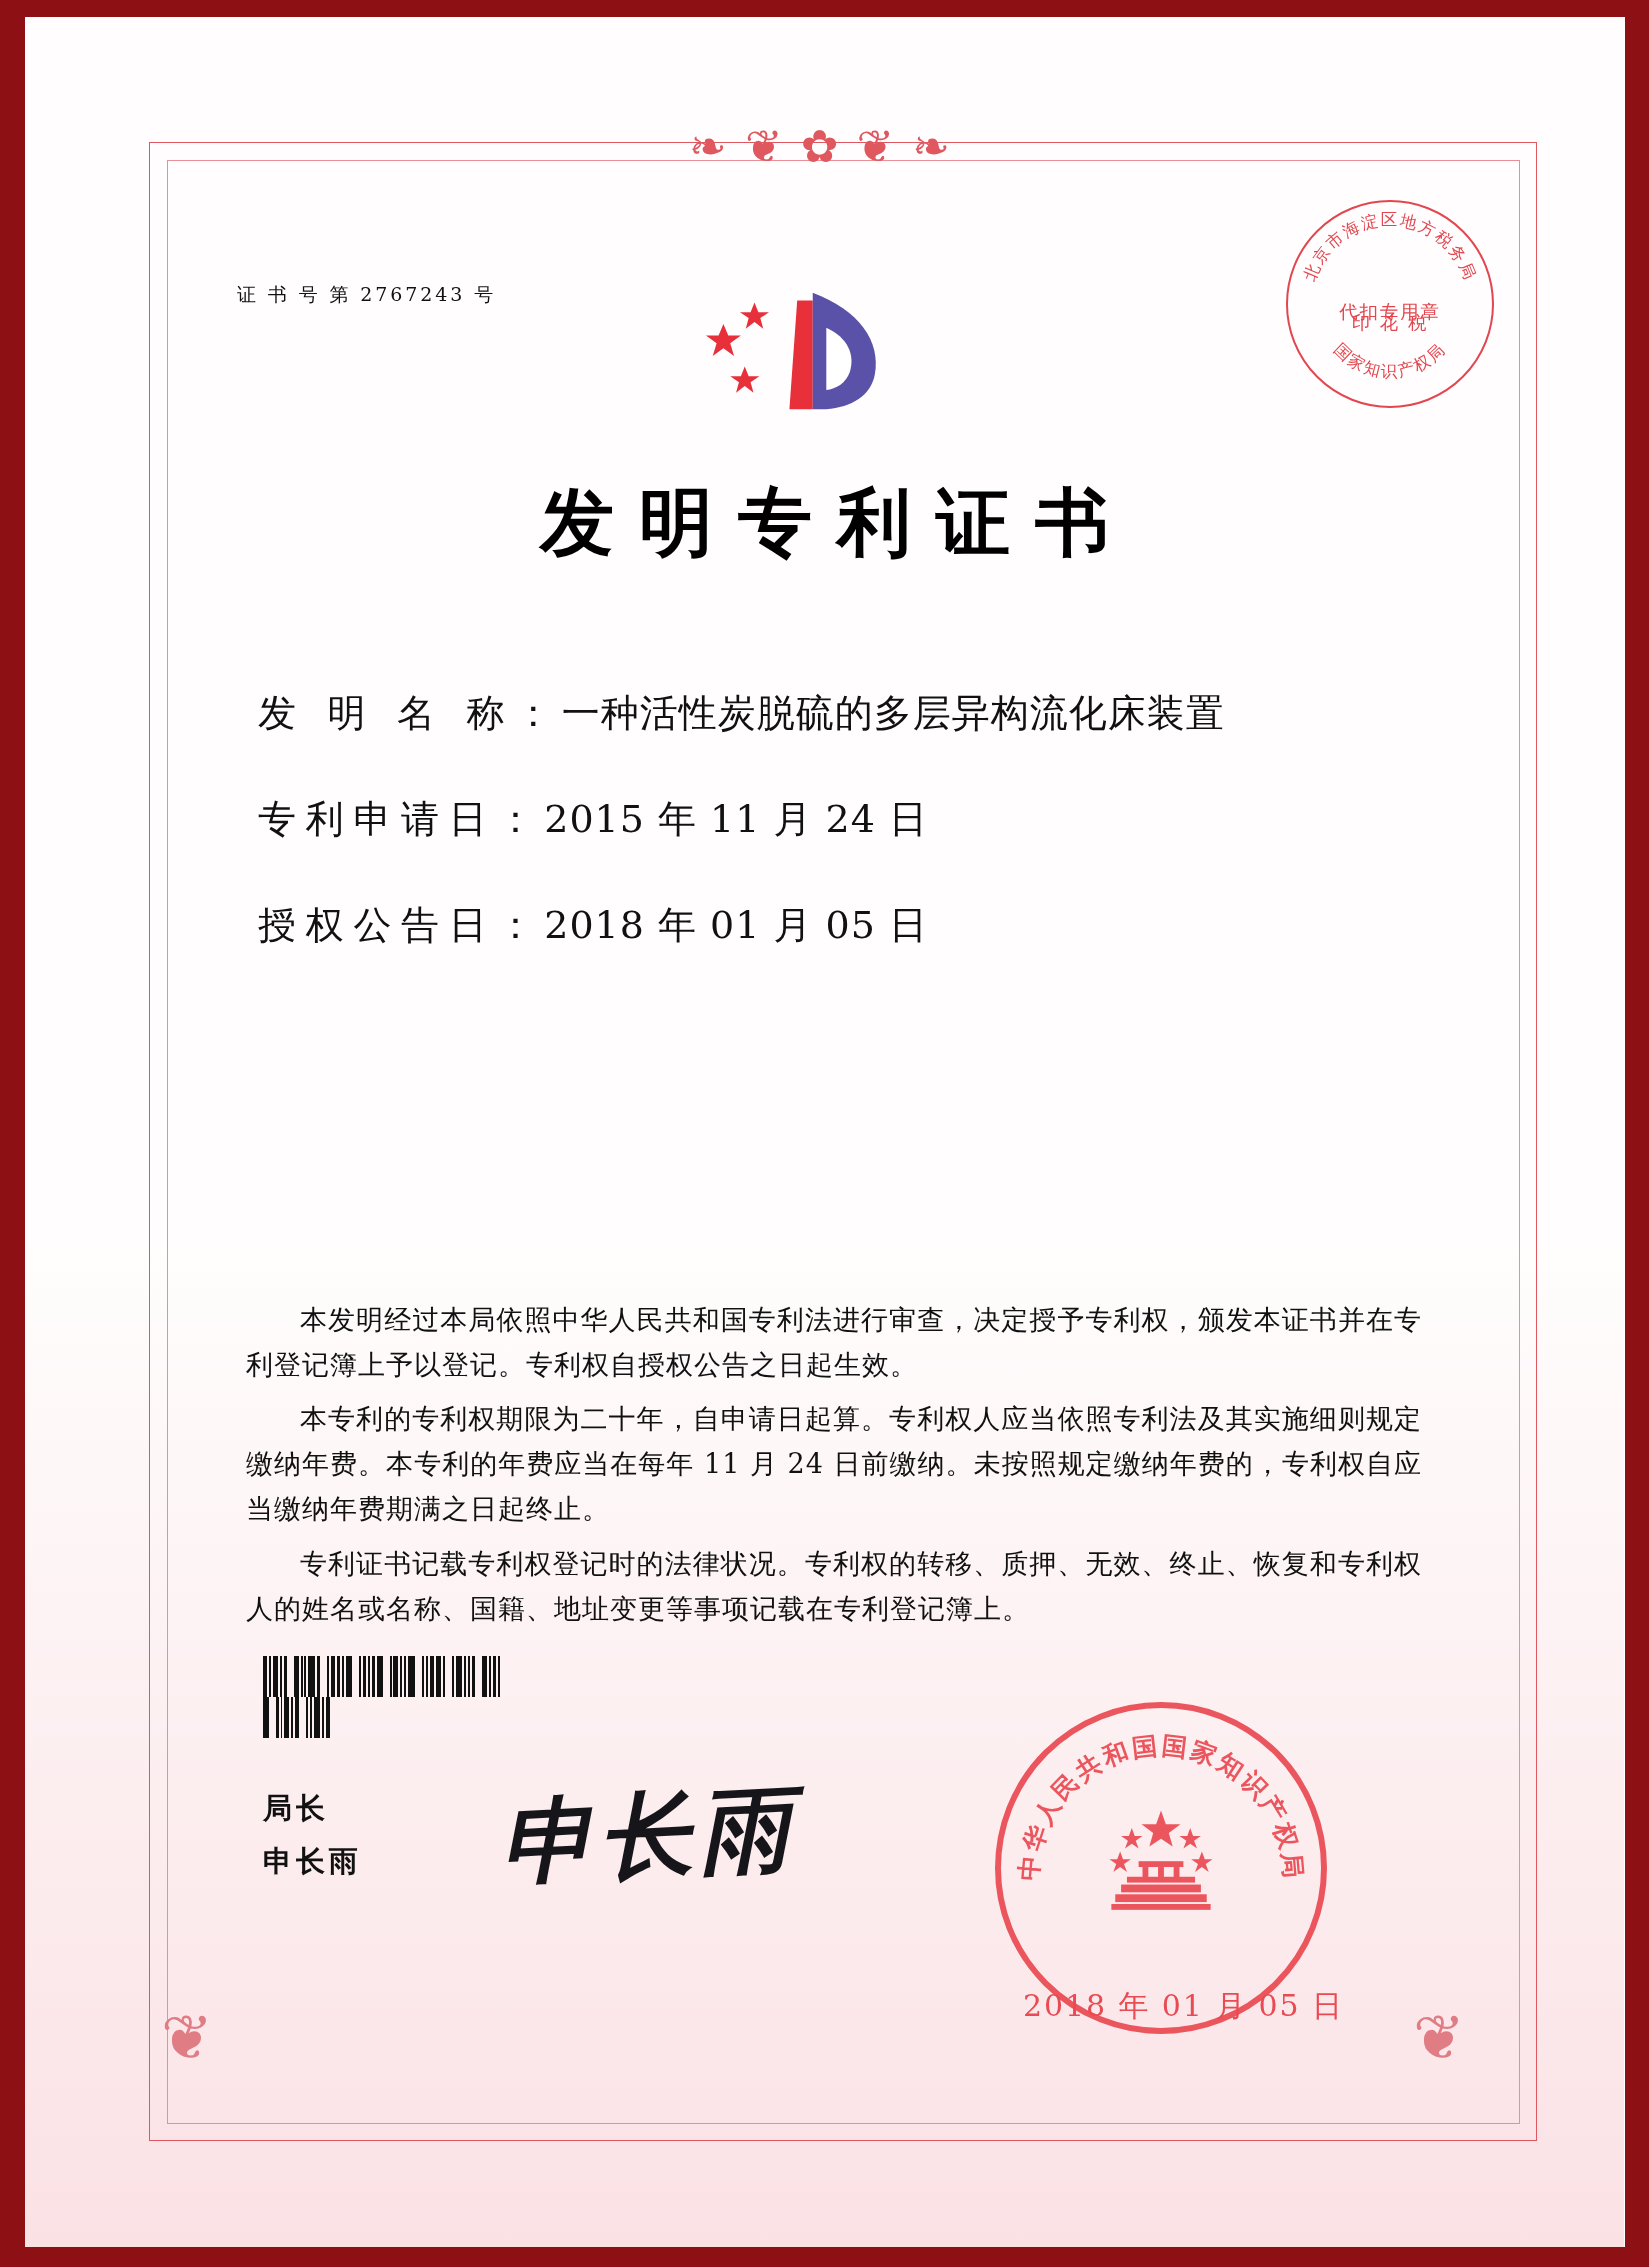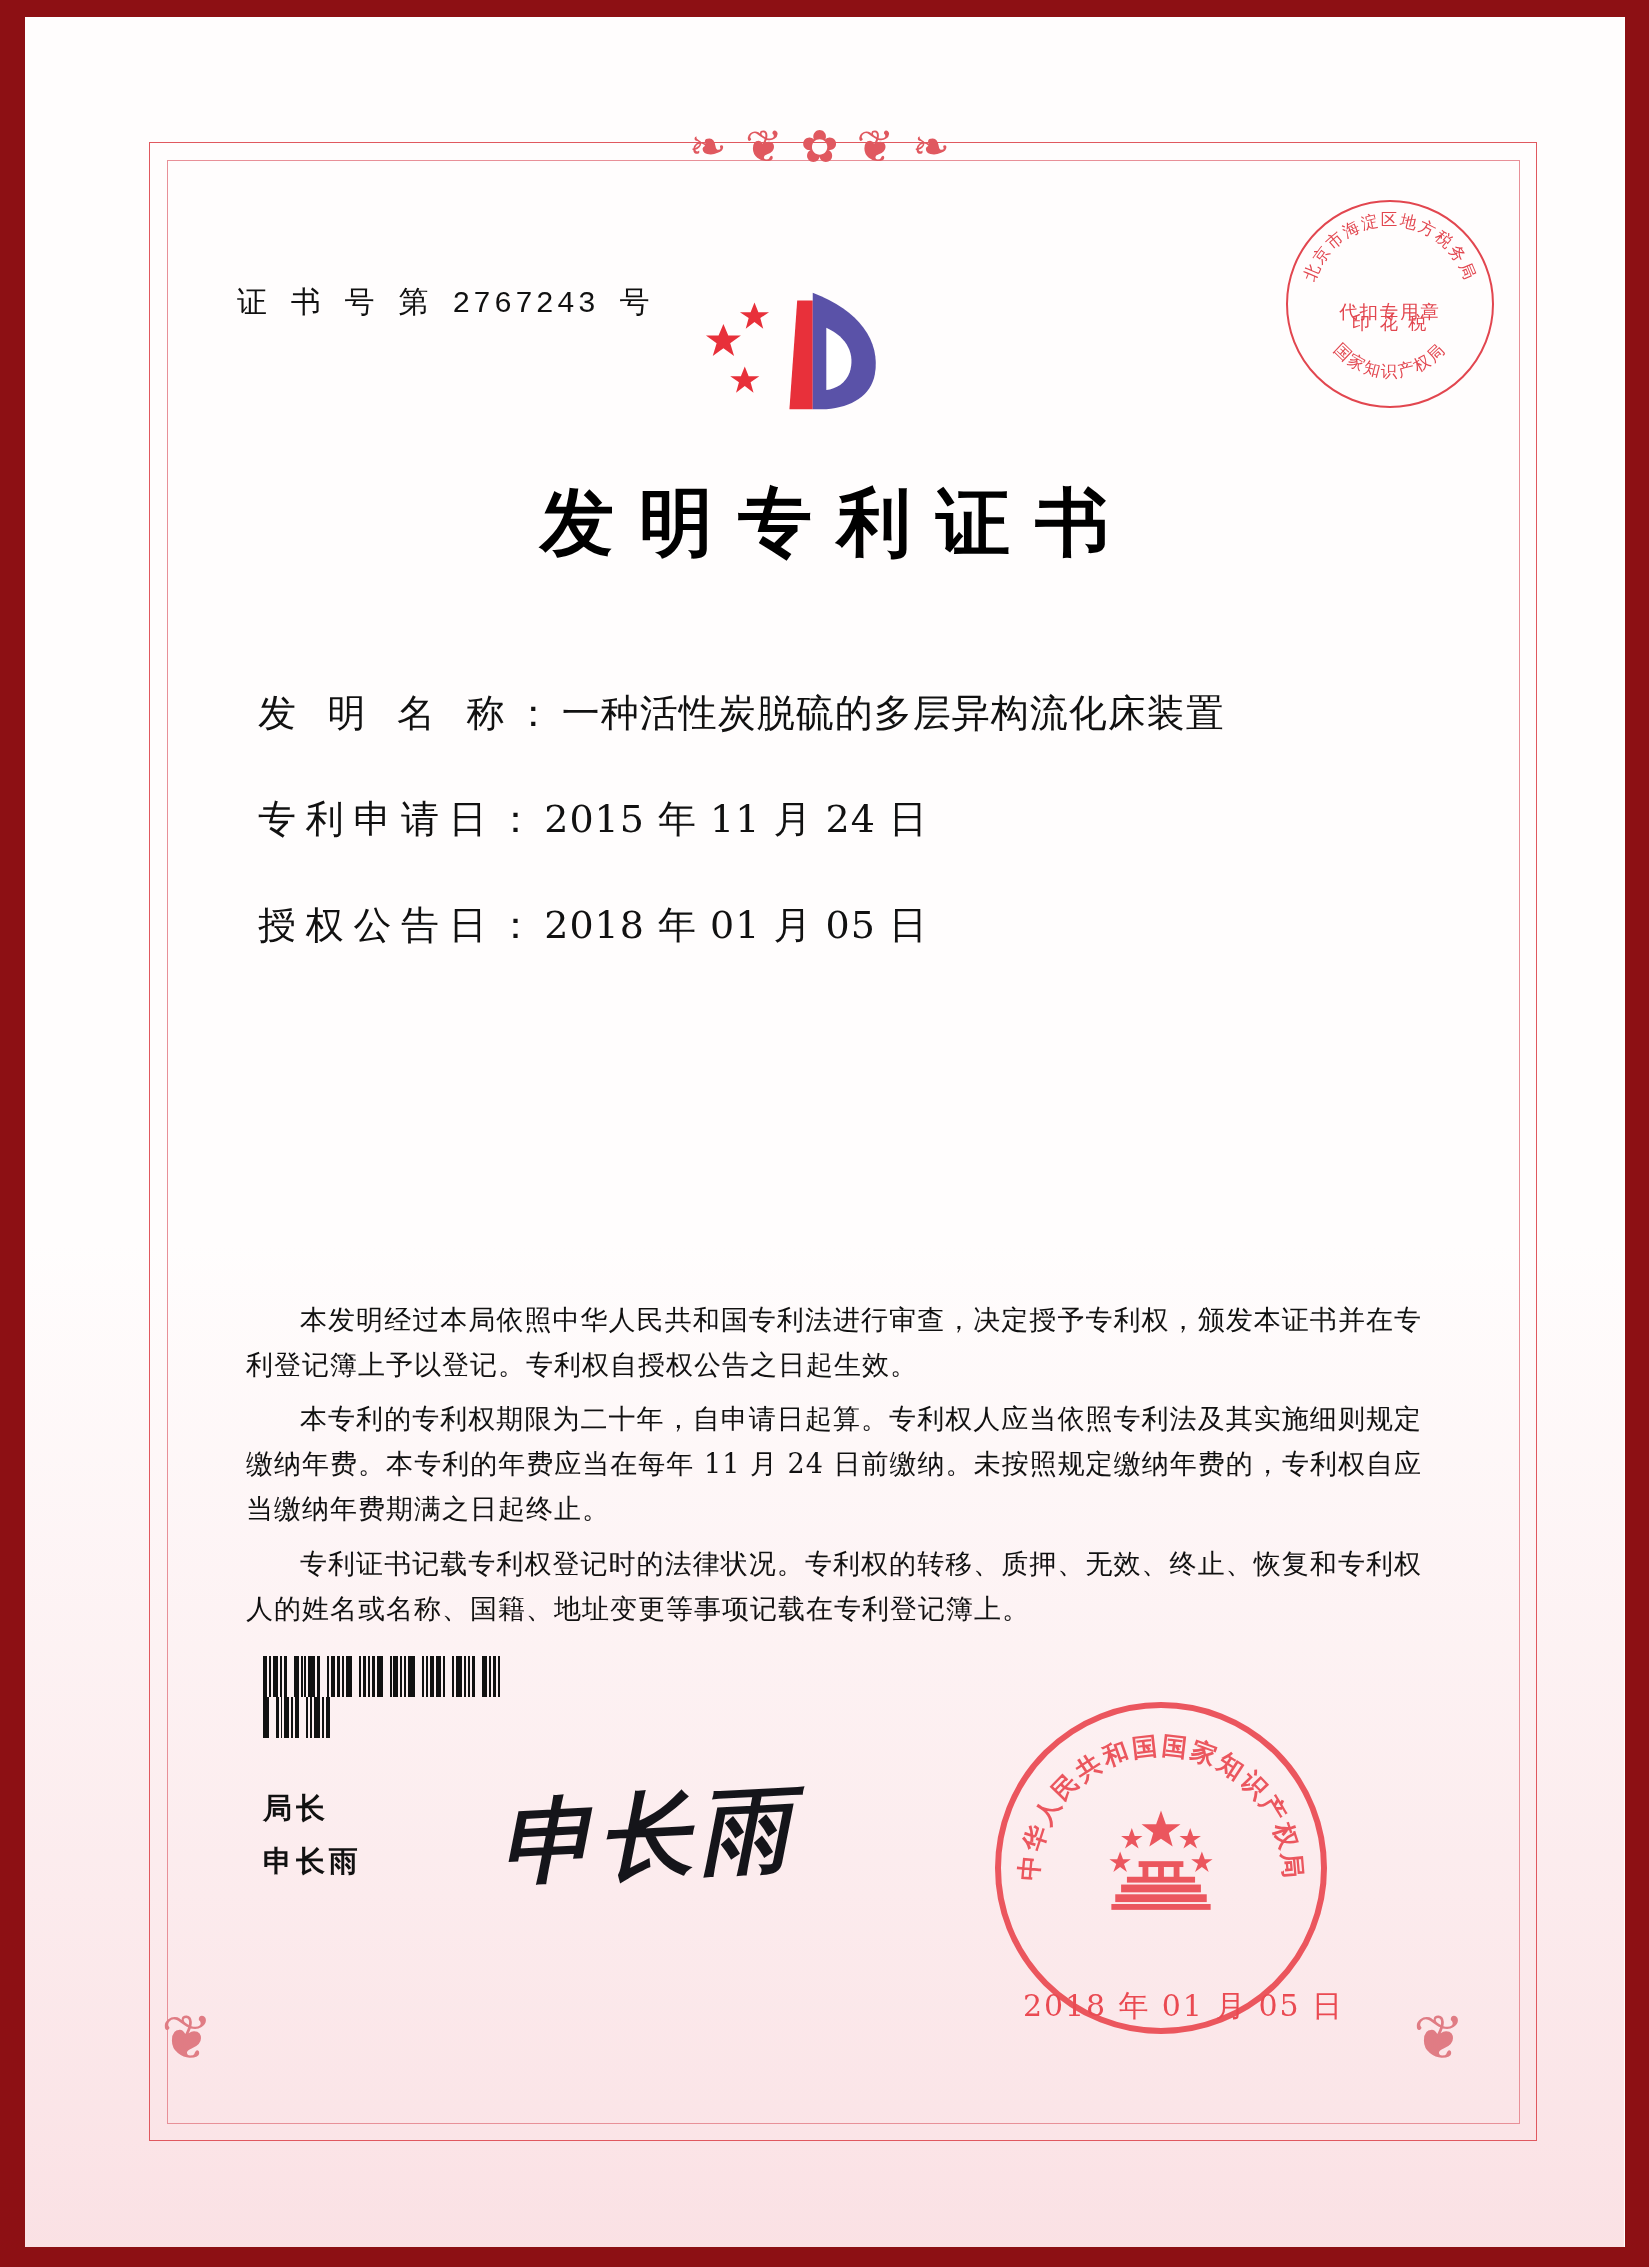--- a/index.html
+++ b/index.html
@@ -86,24 +86,23 @@
     line-height: 62px;
   }
   .corner.bl { left: 136px; top: 1989px; }
   .corner.br { left: 1388px; top: 1989px; }
 
   
   .cert-no {
     position: absolute;
     left: 212px;
     top: 264px;
-    font-size: 30px;
+    font-size: 19px;
     letter-spacing: 2.9px;
     color: #111;
-    font-family: Liberation Mono, monospace;
   }
   
   .logo {
     position: absolute;
     left: 679px;
     top: 267px;
     width: 233px;
     height: 136px;
   }
   .title {

